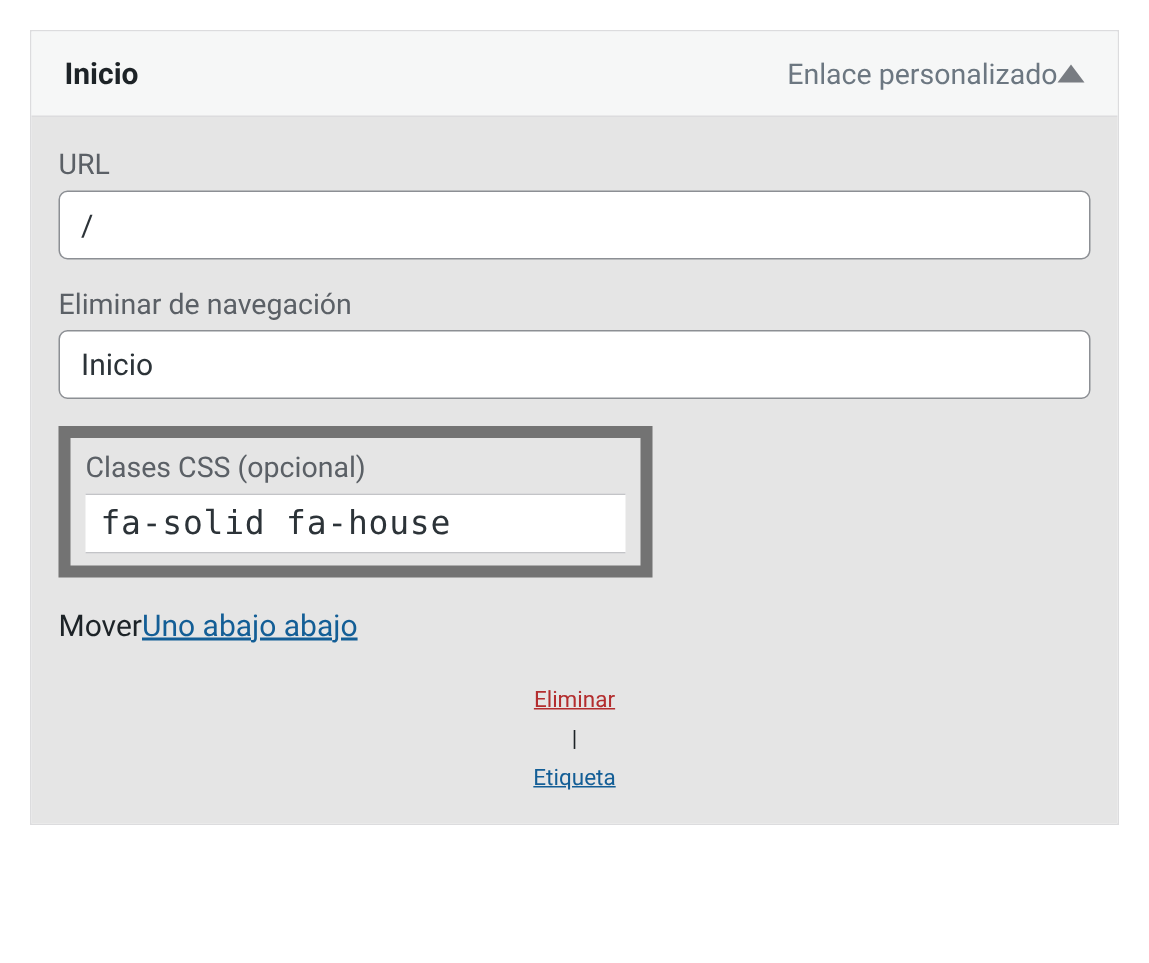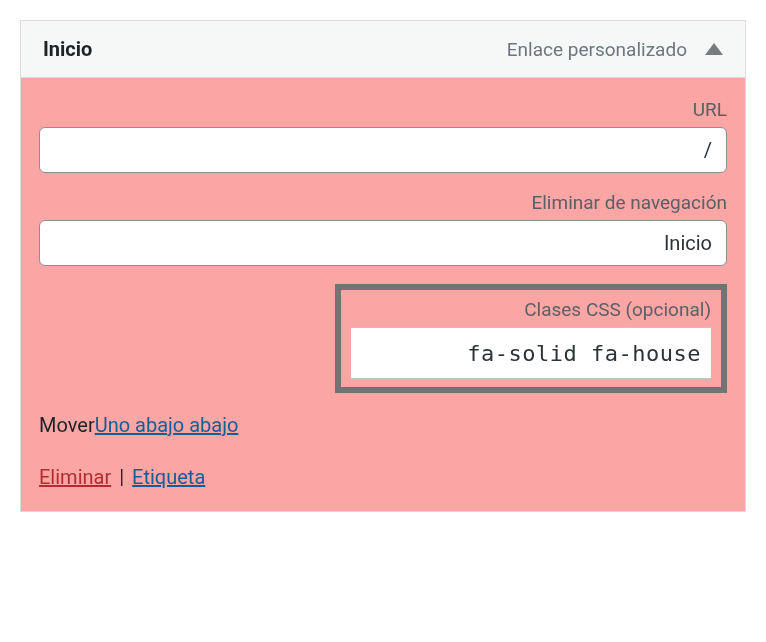--- a/index.html
+++ b/index.html
@@ -1,15 +1,15 @@
 <!DOCTYPE html>
 <html><head>
 <meta charset="utf-8">
 <style>
-  * { box-sizing: border-box; text-align: right; }
+  * { box-sizing: border-box; }
   body {
     margin: 0;
     padding: 20px;
     font-family: -apple-system, BlinkMacSystemFont, "Segoe UI", Roboto, sans-serif;
     background: #fff;
     font-size: 18px;
     color: #1d2327;
   }
   .panel {
     width: 726px;
@@ -25,29 +25,28 @@
     cursor: pointer;
   }
   .panel-title {
     font-weight: 700;
     font-size: 20px;
     color: #1d2327;
   }
   .panel-type-wrap {
     display: flex;
     align-items: center;
-    gap: 18px;
   }
   .panel-type {
     font-size: 19px;
     color: #6c7781;
   }
   .panel-body {
     padding: 20px 18px 22px 18px;
-    background: #fca5a5;
+    background: #e5e5e5;
   }
   .field {
     margin-bottom: 18px;
   }
   .field-label {
     display: block;
     color: #5b6066;
     font-size: 19px;
     margin-bottom: 6px;
   }
@@ -56,29 +55,29 @@
     height: 46px;
     border: 1px solid #8c8f94;
     border-radius: 6px;
     padding: 0 14px;
     font-size: 20px;
     color: #2c3338;
     background: #fff;
     font-family: inherit;
   }
   .highlight-box {
-    border: 6px solid #737373;
+    border: 8px solid #737373;
     padding: 8px 10px 8px 10px;
     display: inline-block;
     margin-bottom: 10px;
   }
   .highlight-box .field-label { margin-bottom: 6px; }
   .field-input-flat {
     width: 360px;
-    height: 52px;
+    height: 40px;
     border: none;
     border-top: 1px solid #c3c4c7;
     border-bottom: 1px solid #c3c4c7;
     padding: 0 10px;
     font-size: 22px;
     color: #2c3338;
     background: #fff;
     font-family: ui-monospace, SFMono-Regular, Menlo, Consolas, monospace;
     letter-spacing: 0.5px;
   }
@@ -92,21 +91,22 @@
   .move-label { color: #1d2327; }
   .link {
     color: #135e96;
     text-decoration: underline;
     cursor: pointer;
   }
   .actions-row {
     display: flex;
     align-items: center;
     gap: 8px;
-    font-size: 20px;
+    font-size: 15px;
+    flex-direction: column;
   }
   .link-delete {
     color: #b32d2e;
     text-decoration: underline;
     cursor: pointer;
   }
   .sep { color: #1d2327; }
   .chevron-up {
     width: 0;
     height: 0;

